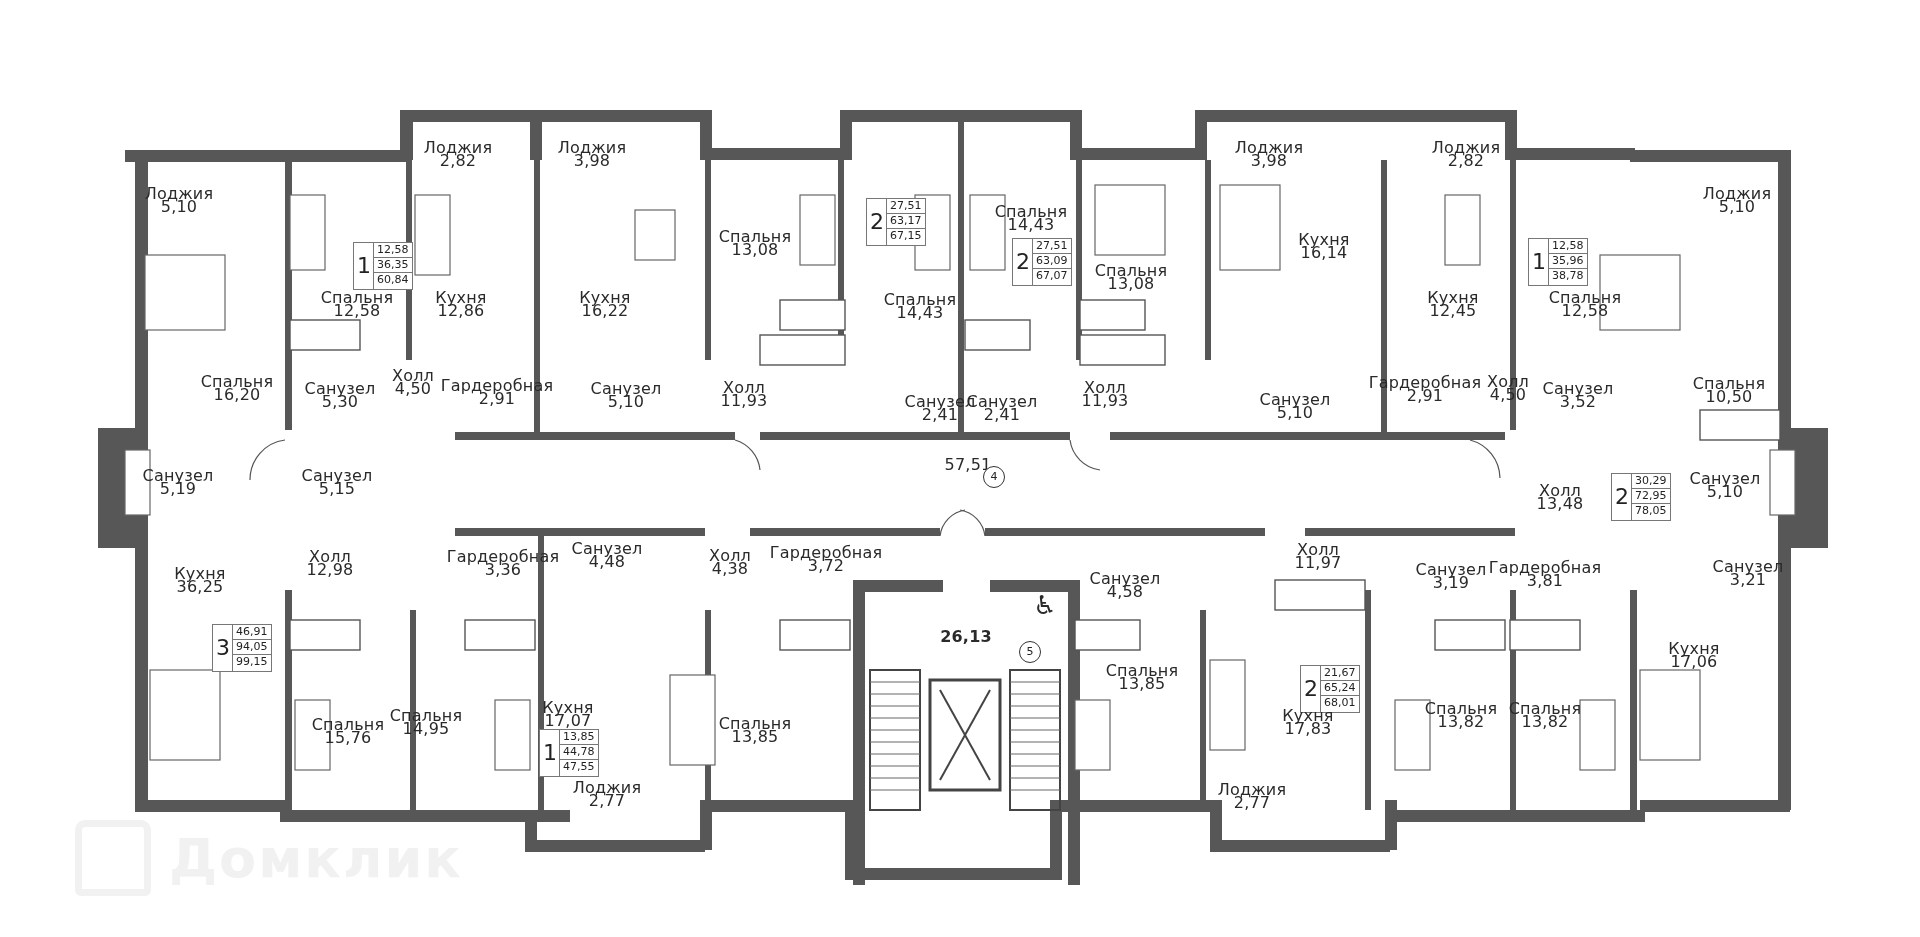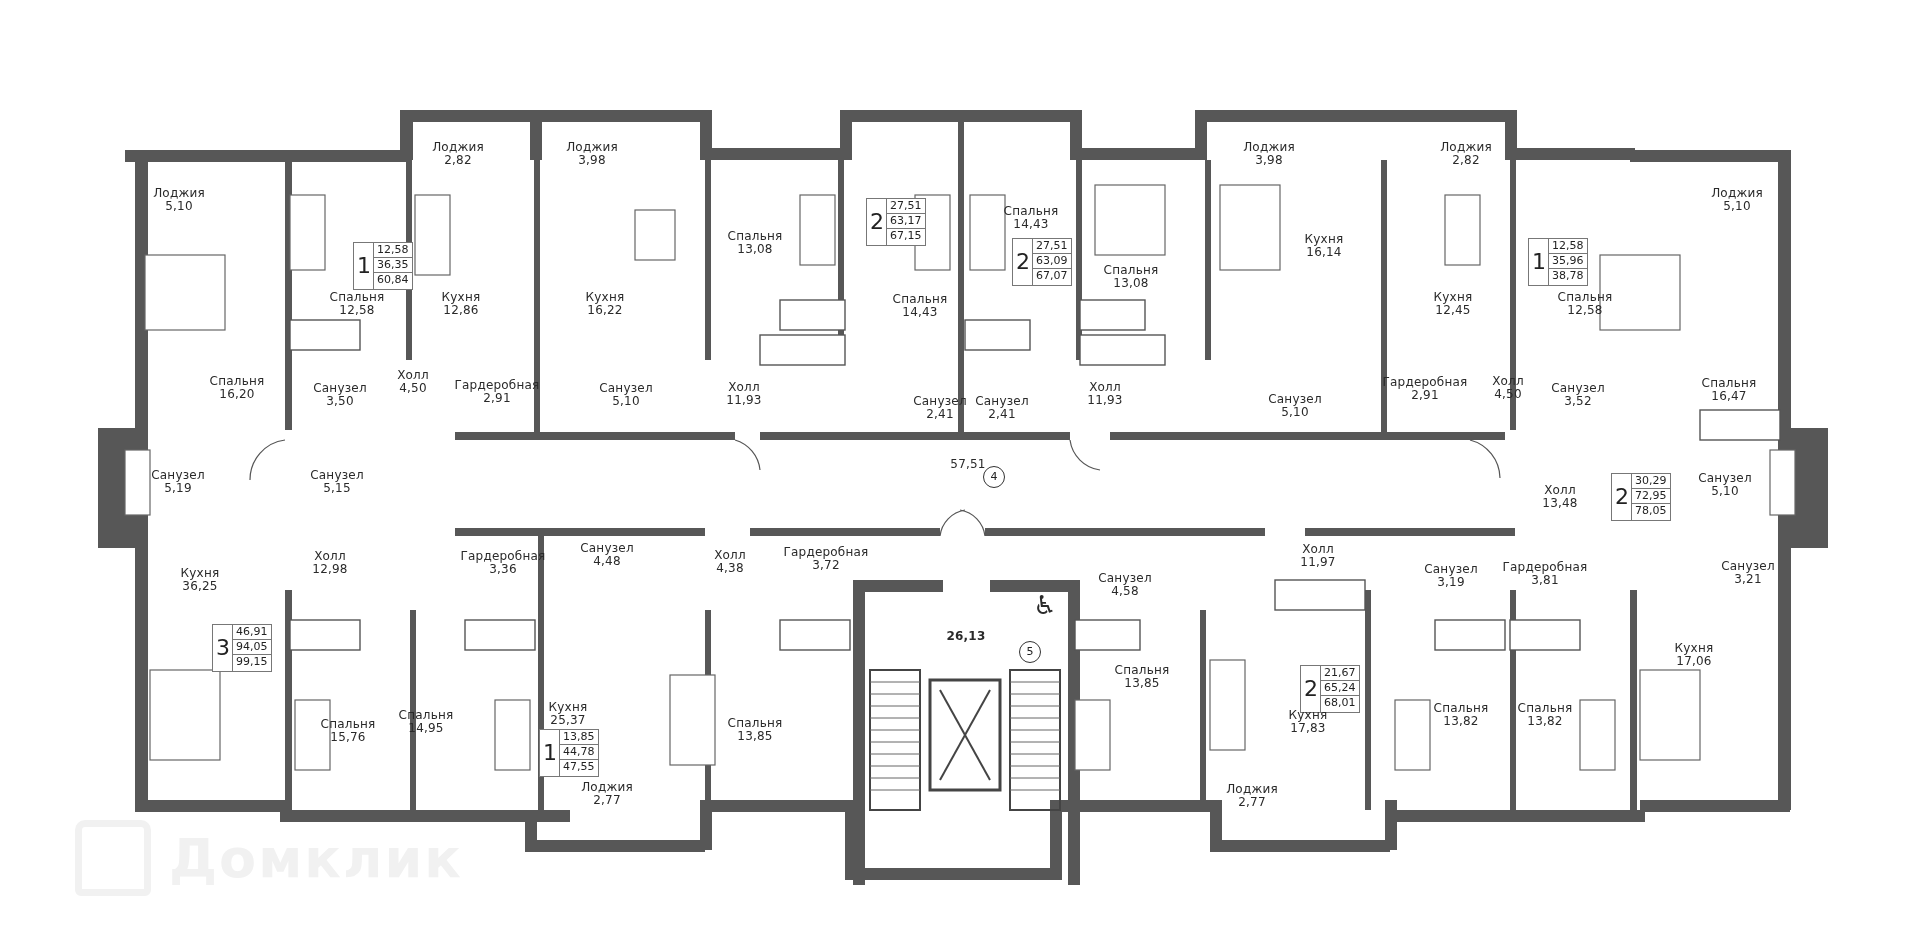--- a/index.html
+++ b/index.html
@@ -3,21 +3,21 @@
 <meta charset="utf-8">
 <style>
   html,body{margin:0;padding:0;background:#ffffff;}
   body{width:1920px;height:937px;position:relative;overflow:hidden;font-family:"DejaVu Sans",sans-serif;color:#222;}
   #plan{position:absolute;left:0;top:0;width:1920px;height:937px;}
   .wall{fill:#575757;}
   .thin{stroke:#444;stroke-width:2;fill:none;}
   .thinw{stroke:#555;stroke-width:1.4;fill:#fff;}
   .furn{stroke:#666;stroke-width:1.2;fill:#fff;}
   .door{stroke:#555;stroke-width:1.2;fill:none;}
-  .lbl{position:absolute;transform:translate(-50%,-50%);text-align:center;font-size:12px;line-height:13px;color:#2a2a2a;white-space:nowrap;letter-spacing:0.2px;}
+  .lbl{position:absolute;transform:translate(-50%,-50%);text-align:center;font-size:16px;line-height:13px;color:#2a2a2a;white-space:nowrap;letter-spacing:0.2px;}
   .lbl span{display:block;}
   .apt{position:absolute;display:flex;align-items:stretch;border:1px solid #777;background:#fff;}
   .apt .rooms{font-size:22px;line-height:46px;padding:0 2px 0 3px;color:#222;}
   .apt .areas{display:flex;flex-direction:column;border-left:1px solid #777;}
   .apt .areas span{font-size:11px;line-height:14px;padding:0 3px;border-bottom:1px solid #777;}
   .apt .areas span:last-child{border-bottom:none;}
   .circle{position:absolute;width:20px;height:20px;border:1px solid #333;border-radius:50%;font-size:11px;line-height:20px;text-align:center;transform:translate(-50%,-50%);background:#fff;}
   .watermark{position:absolute;left:75px;top:820px;font-size:54px;font-weight:bold;color:#f1f1f1;letter-spacing:2px;display:flex;align-items:center;gap:18px;}
   .watermark .house{width:62px;height:62px;border:7px solid #f1f1f1;border-radius:10px 10px 6px 6px;transform:rotate(0deg);}
 </style>
@@ -331,21 +331,21 @@
 <div class="lbl" style="left:1737px;top:200px;">
     <span>Лоджия</span>
     <span>5,10</span>
   </div>
 <div class="lbl" style="left:237px;top:388px;">
     <span>Спальня</span>
     <span>16,20</span>
   </div>
 <div class="lbl" style="left:340px;top:395px;">
     <span>Санузел</span>
-    <span>3,50</span>
+    <span>5,30</span>
   </div>
 <div class="lbl" style="left:413px;top:382px;">
     <span>Холл</span>
     <span>4,50</span>
   </div>
 <div class="lbl" style="left:497px;top:392px;">
     <span>Гардеробная</span>
     <span>2,91</span>
   </div>
 <div class="lbl" style="left:626px;top:395px;">
@@ -379,21 +379,21 @@
 <div class="lbl" style="left:1508px;top:388px;">
     <span>Холл</span>
     <span>4,50</span>
   </div>
 <div class="lbl" style="left:1578px;top:395px;">
     <span>Санузел</span>
     <span>3,52</span>
   </div>
 <div class="lbl" style="left:1729px;top:390px;">
     <span>Спальня</span>
-    <span>16,47</span>
+    <span>10,50</span>
   </div>
 <div class="lbl" style="left:178px;top:482px;">
     <span>Санузел</span>
     <span>5,19</span>
   </div>
 <div class="lbl" style="left:337px;top:482px;">
     <span>Санузел</span>
     <span>5,15</span>
   </div>
 <div class="lbl" style="left:200px;top:580px;">
@@ -423,21 +423,21 @@
 <div class="lbl" style="left:348px;top:731px;">
     <span>Спальня</span>
     <span>15,76</span>
   </div>
 <div class="lbl" style="left:426px;top:722px;">
     <span>Спальня</span>
     <span>14,95</span>
   </div>
 <div class="lbl" style="left:568px;top:714px;">
     <span>Кухня</span>
-    <span>25,37</span>
+    <span>17,07</span>
   </div>
 <div class="lbl" style="left:607px;top:794px;">
     <span>Лоджия</span>
     <span>2,77</span>
   </div>
 <div class="lbl" style="left:755px;top:730px;">
     <span>Спальня</span>
     <span>13,85</span>
   </div>
 <div class="lbl" style="left:1125px;top:585px;">

